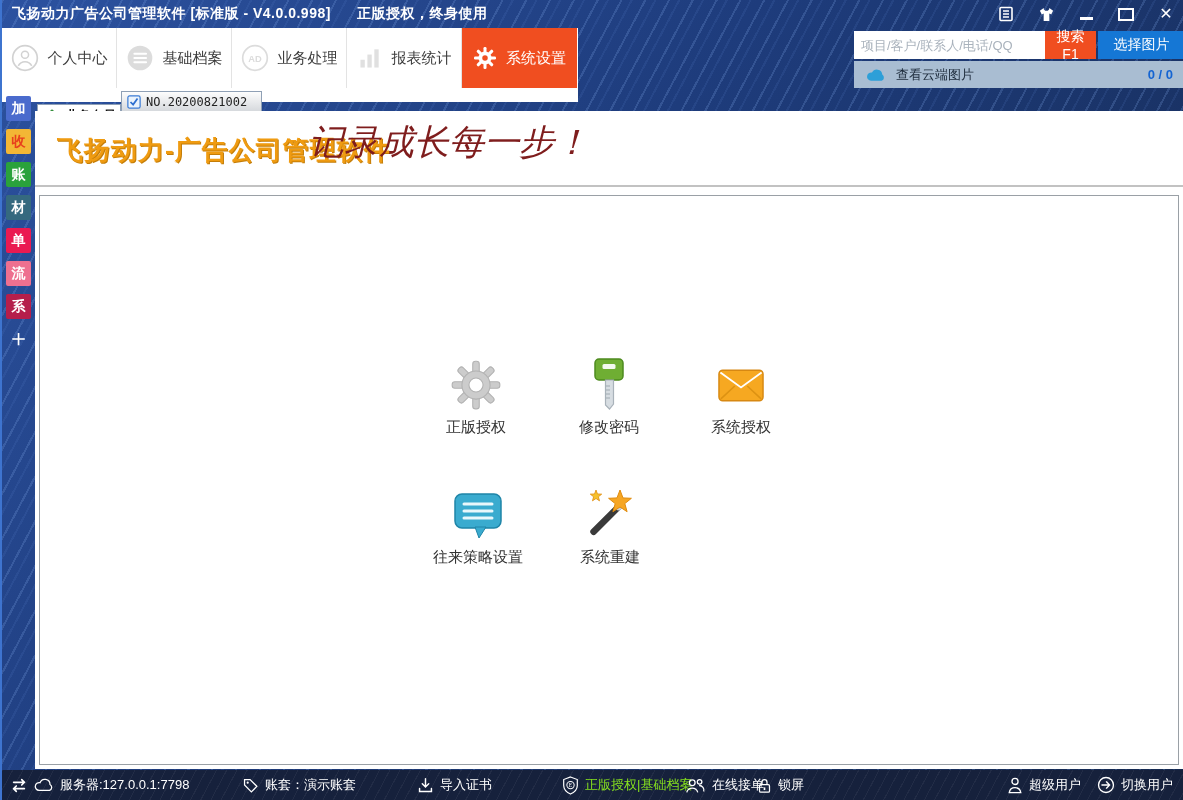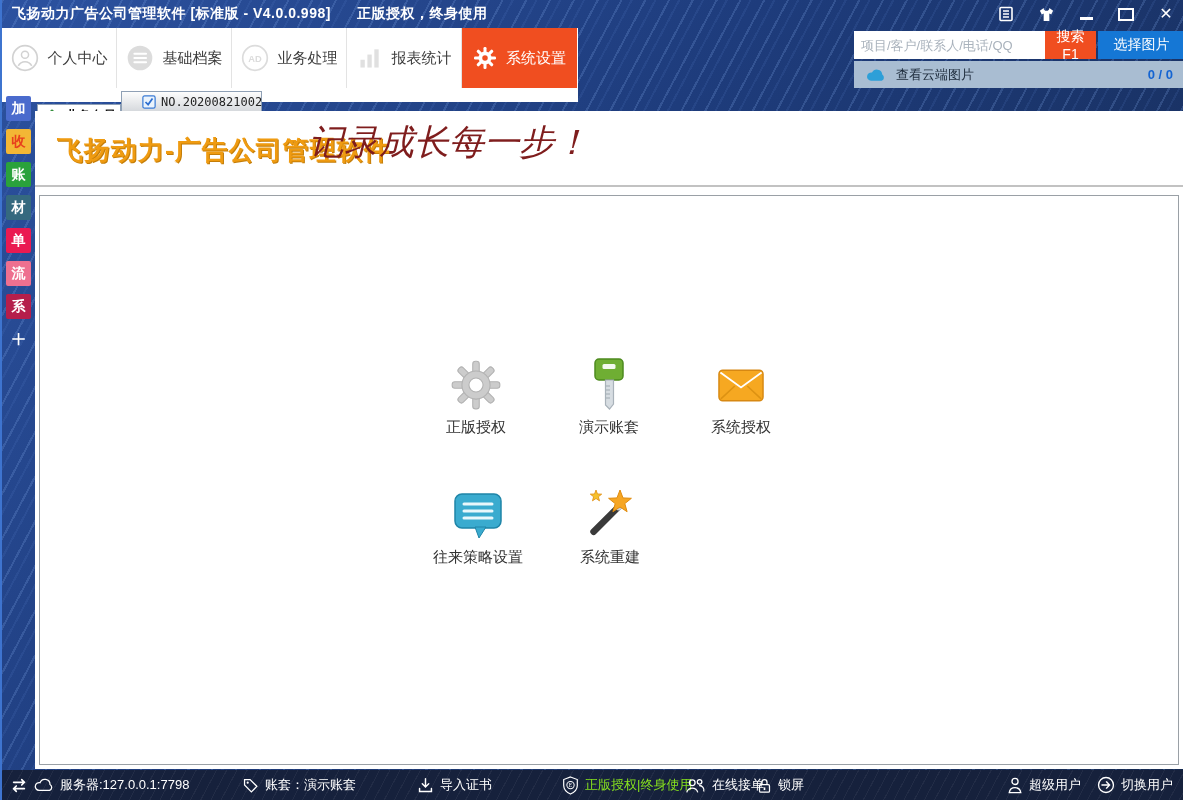--- a/index.html
+++ b/index.html
@@ -40,21 +40,21 @@
   .sb1{background:#f3b735;color:#e8401d;}
   .sb2{background:#2aa23c;color:#fff;}
   .sb3{background:#35697f;color:#fff;}
   .sb4{background:#ea1a52;color:#fff;}
   .sb5{background:#ee7090;color:#fff;}
   .sb6{background:#b51e4b;color:#fff;}
   .sb7{background:transparent;color:#fff;font-size:24px;font-weight:normal;}
   
   .tab{position:absolute;display:flex;align-items:center;gap:5px;cursor:pointer;box-sizing:border-box;}
   .tab-active{left:35px;top:89px;width:84px;height:23px;background:#fff;border:1px solid #8fa0b5;border-bottom:none;padding-left:6px;font-size:13px;font-weight:bold;color:#111;margin-top:15px;}
-  .tab-inactive{left:119px;top:91px;width:141px;height:21px;background:linear-gradient(#fdfdfd,#d6d9dd);border:1px solid #8fa0b5;padding-left:20px;font-size:12px;color:#222;font-family:"DejaVu Sans Mono","Liberation Mono",monospace;}
+  .tab-inactive{left:119px;top:91px;width:141px;height:21px;background:linear-gradient(#fdfdfd,#d6d9dd);border:1px solid #8fa0b5;padding-left:5px;font-size:12px;color:#222;font-family:"DejaVu Sans Mono","Liberation Mono",monospace;}
   
   .content{position:absolute;left:33px;top:111px;width:1150px;height:658px;background:#fff;}
   .logo-text{position:absolute;left:22px;top:22px;font-size:26px;font-weight:bold;color:#ef9b11;letter-spacing:1px;text-shadow:1px 1px 0 #c47d08;white-space:nowrap;}
   .slogan{position:absolute;left:274px;top:8px;font-size:35px;font-style:italic;color:#7f1d1d;font-family:"DejaVu Serif","Liberation Serif",serif;white-space:nowrap;}
   .divider{position:absolute;left:0;top:74px;width:100%;height:2px;background:#c2c2c2;}
   .panel{position:absolute;left:4px;top:84px;width:1138px;height:568px;border:1px solid #9aa0a6;background:#fff;}
   .cell{position:absolute;width:140px;text-align:center;cursor:pointer;}
   .cell .ic{height:62px;display:flex;align-items:center;justify-content:center;}
   .cell .lbl{font-size:15px;color:#333;margin-top:2px;white-space:nowrap;}
   .r1{top:158px;} .r2{top:288px;}
@@ -233,21 +233,21 @@
               <rect x="13.5" y="7" width="13" height="5" rx="1.5" fill="#fff" opacity="0.92"></rect>
               <path d="M16.5 23 h8 V47 L20.5 52 L16.5 48 Z" fill="#d7dde2" stroke="#a9b2ba" stroke-width="1.2"></path>
               <g stroke="#a9b2ba" stroke-width="1.2">
                 <line x1="16.5" y1="29" x2="21" y2="29"></line>
                 <line x1="16.5" y1="33" x2="21" y2="33"></line>
                 <line x1="16.5" y1="37" x2="21" y2="37"></line>
                 <line x1="16.5" y1="41" x2="21" y2="41"></line>
               </g>
             </svg>
         </div>
-        <div class="lbl">演示账套</div>
+        <div class="lbl">修改密码</div>
       </div>
 
       <div class="cell r1 c3">
         <div class="ic">
           <svg width="46" height="33" viewBox="0 0 48 34">
               <rect x="1" y="1" width="46" height="32" rx="4" fill="#f6a821" stroke="#d78812" stroke-width="1.5"></rect>
               <path d="M2.5 3.5 L24 19 L45.5 3.5" fill="none" stroke="#ffffff" stroke-width="2"></path>
               <path d="M3 31 L17.5 17.5 M45 31 L30.5 17.5" stroke="#dd9212" stroke-width="1.6"></path>
             </svg>
         </div>
@@ -316,21 +316,21 @@
           </g>
         </svg>
       <span>导入证书</span>
     </div>
     <div class="st green" style="left:560px">
       <svg width="17" height="19" viewBox="0 0 20 22">
           <path d="M10 1 L18 4 v7 c0 5 -3.5 8 -8 10 C5.5 19 2 16 2 11 V4 Z" fill="none" stroke="#fff" stroke-width="1.4"></path>
           <circle cx="10" cy="10.5" r="4.3" fill="none" stroke="#fff" stroke-width="1.2"></circle>
           <text x="10" y="13" text-anchor="middle" font-size="6.5" fill="#fff" font-family="serif">E</text>
         </svg>
-      <span>正版授权|终身使用</span>
+      <span>正版授权|基础档案</span>
     </div>
     <div class="st" style="left:682px">
       <svg width="22" height="17" viewBox="0 0 24 18">
           <g stroke="#fff" stroke-width="1.4" fill="none">
             <circle cx="9" cy="6" r="3.1"></circle>
             <path d="M3 16.5 a6.2 6.2 0 0 1 12 0"></path>
             <circle cx="17" cy="5" r="2.5"></circle>
             <path d="M16.5 9 a5 5 0 0 1 5 6.5"></path>
           </g>
         </svg>

